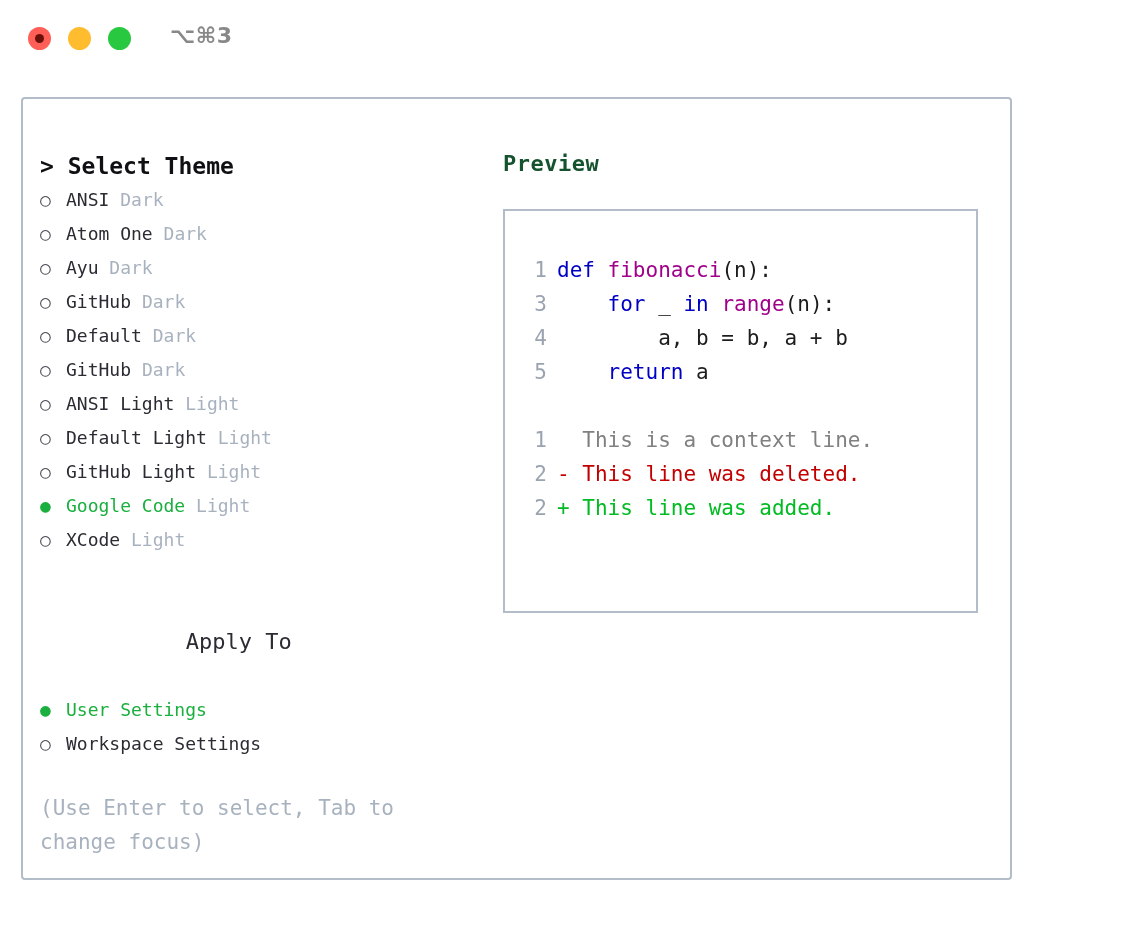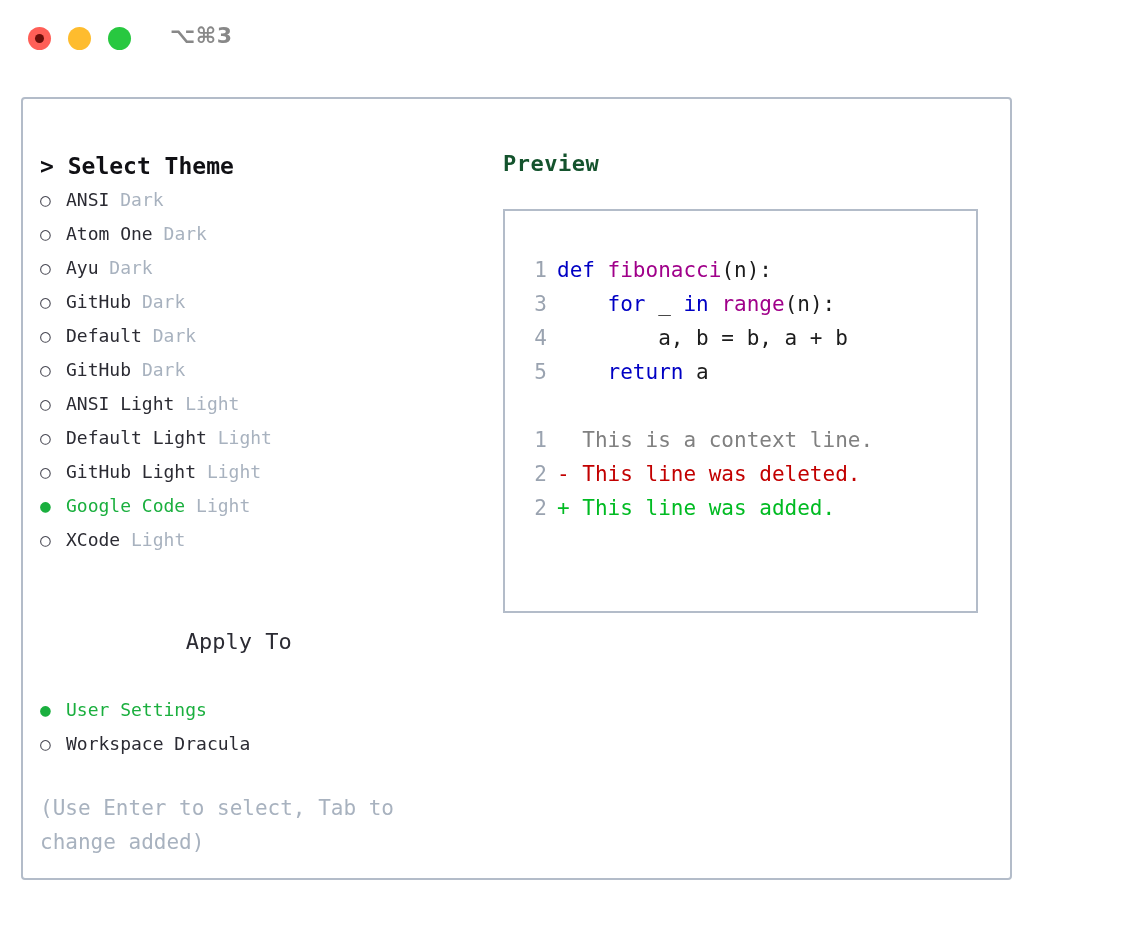--- a/index.html
+++ b/index.html
@@ -224,24 +224,24 @@
             <div class="row"><span class="marker marker-dim">○</span><span class="label-dark">XCode</span><span> </span><span class="tag">Light</span></div>
           </div>
 
         <div class="spacer-sm"></div>
 
         <div class="section-head">
           <span class="marker">&nbsp;</span><span>Apply To</span>
         </div>
         <div id="apply-items">
             <div class="row"><span class="marker marker-green">●</span><span class="label-green">User Settings</span></div>
-            <div class="row"><span class="marker marker-dim">○</span><span class="label-dark">Workspace Dracula</span></div>
+            <div class="row"><span class="marker marker-dim">○</span><span class="label-dark">Workspace Settings</span></div>
           </div>
 
-        <div class="hint">(Use Enter to select, Tab to change added)</div>
+        <div class="hint">(Use Enter to select, Tab to change focus)</div>
       </div>
 
       <div class="right-col">
         <div class="preview-title">Preview</div>
         <div class="preview-box">
           <div id="code-block">
               <div class="code-line"><span class="lnum">1</span><span class="kw">def </span><span class="fn">fibonacci</span><span class="pln">(n):</span></div>
               <div class="code-line"><span class="lnum">3</span><span class="pln">    </span><span class="kw">for</span><span class="pln"> _ </span><span class="kw">in</span><span class="pln"> </span><span class="fn">range</span><span class="pln">(n):</span></div>
               <div class="code-line"><span class="lnum">4</span><span class="pln">        a, b = b, a + b</span></div>
               <div class="code-line"><span class="lnum">5</span><span class="pln">    </span><span class="kw">return</span><span class="pln"> a</span></div>

